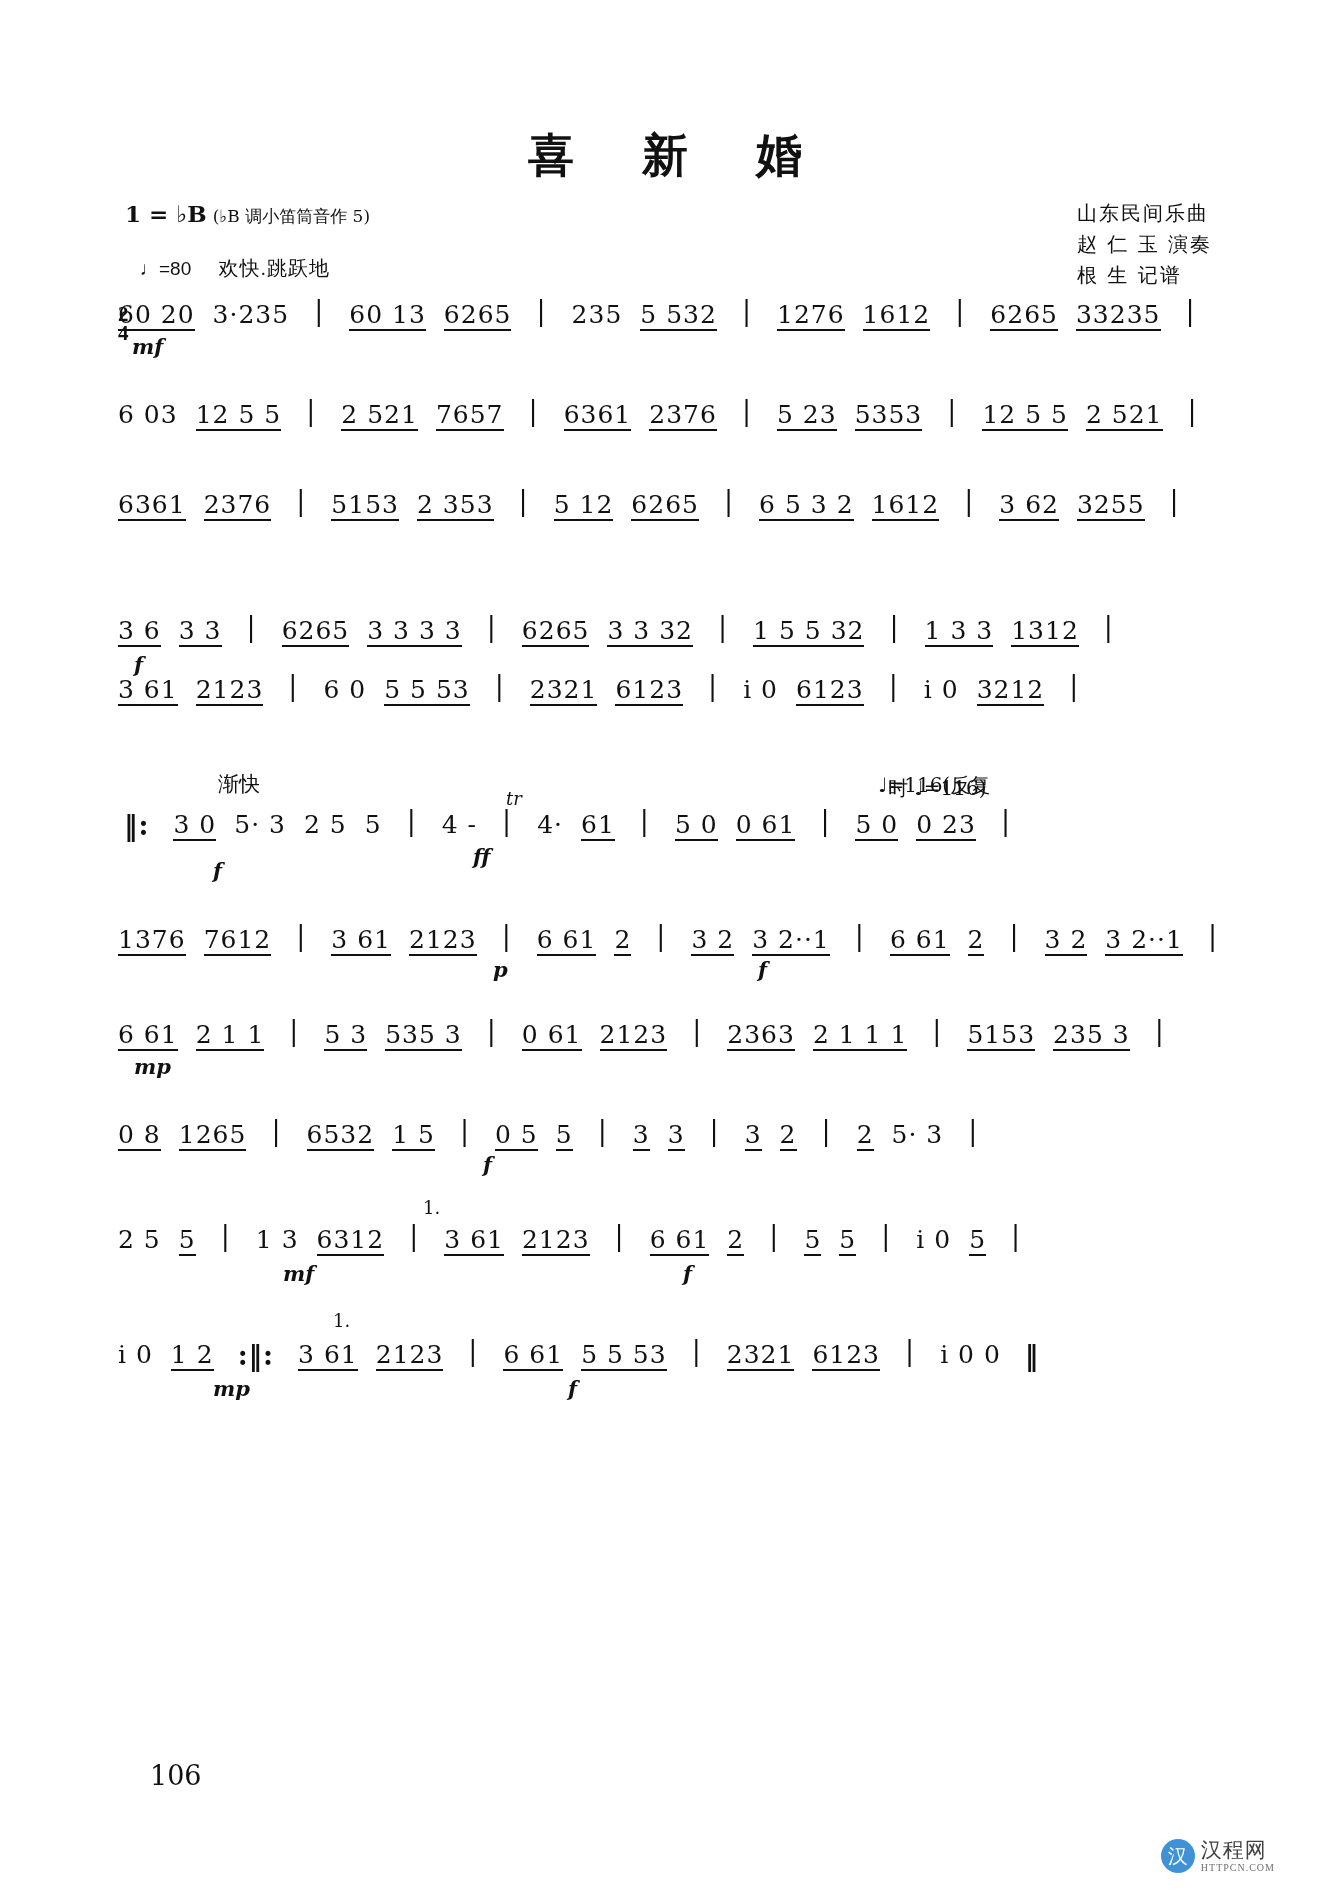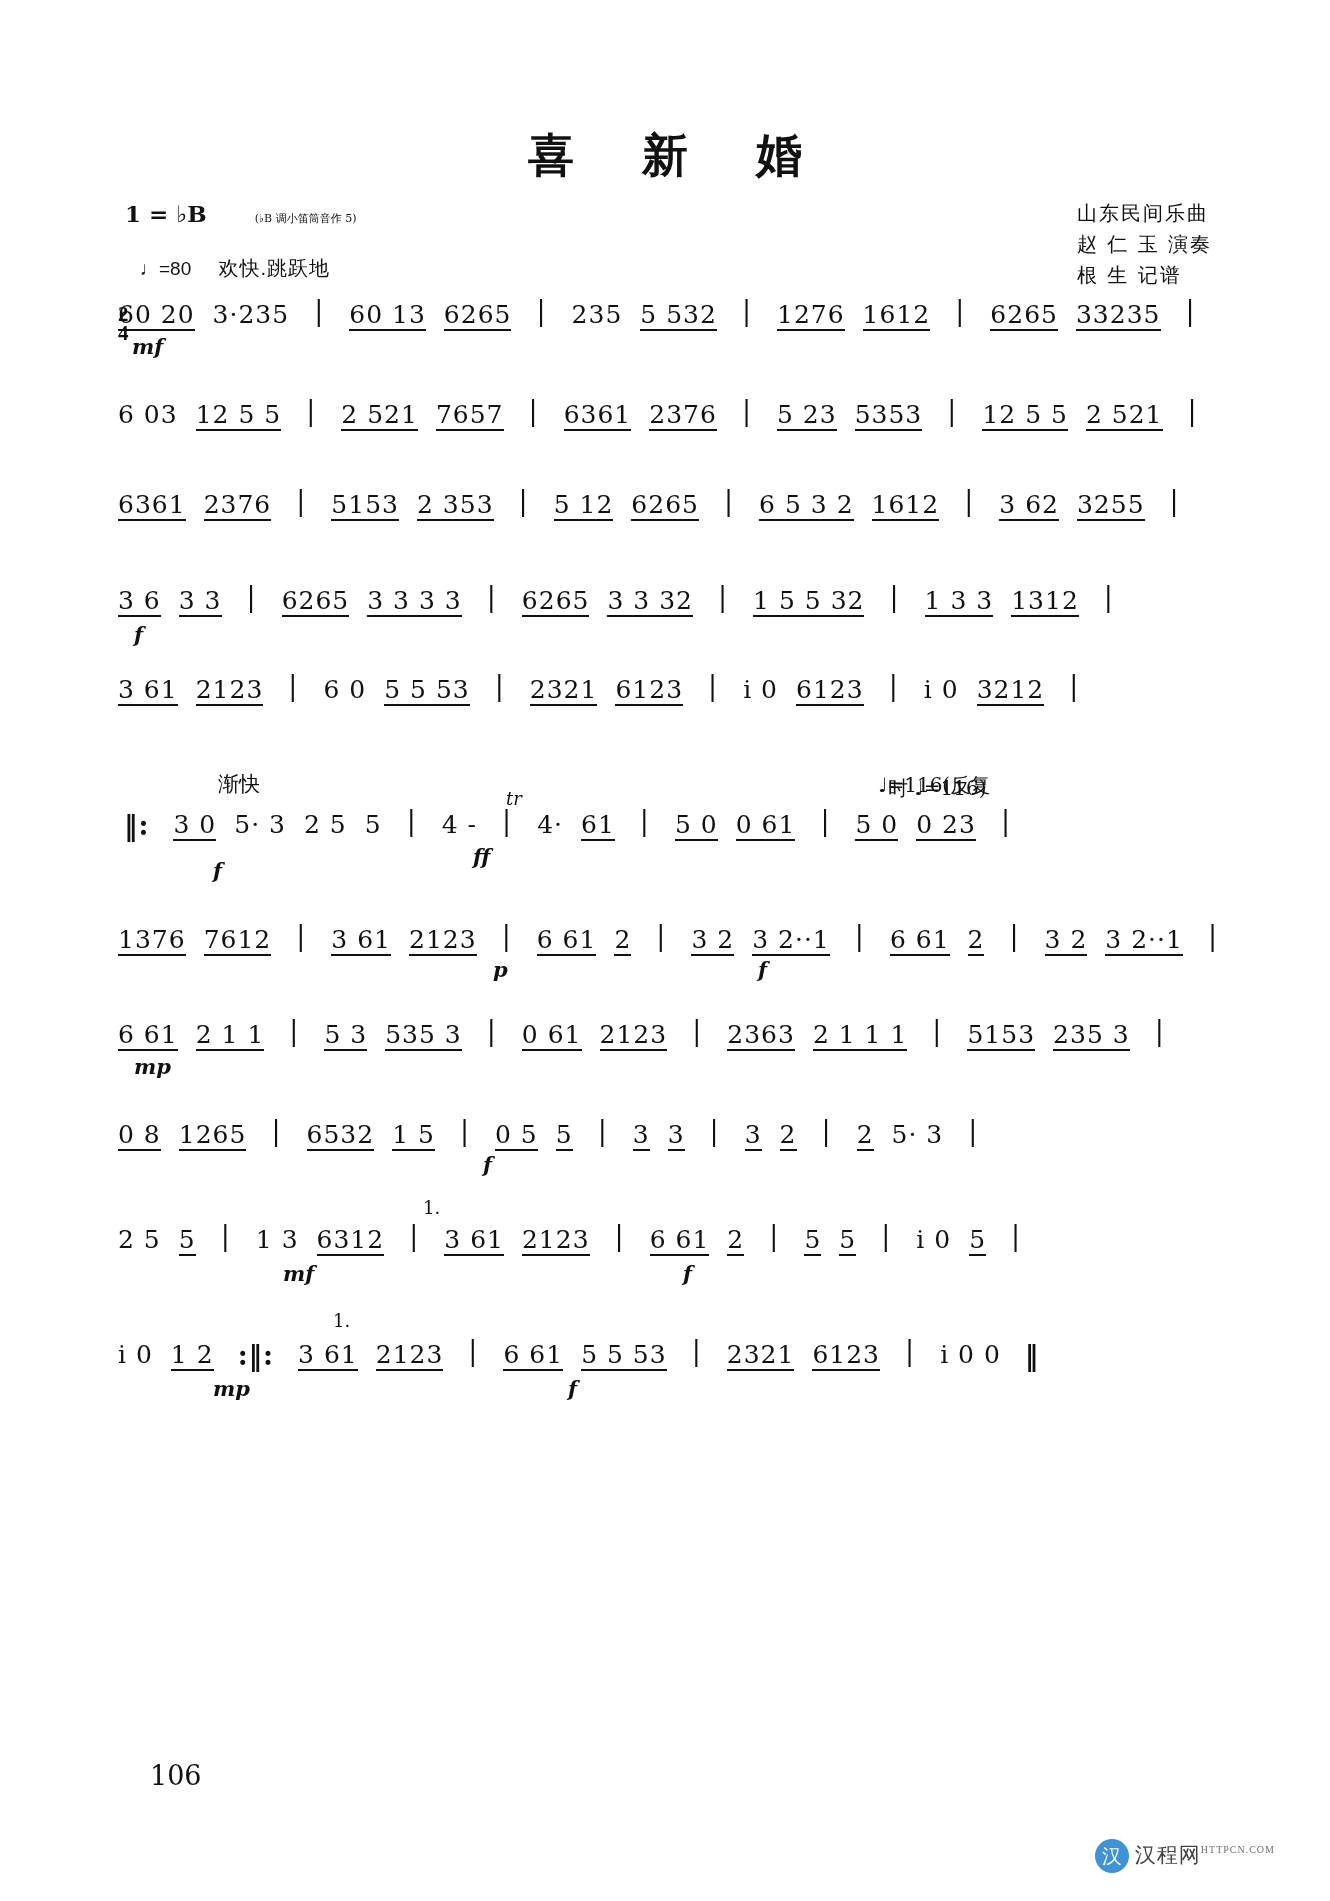--- a/index.html
+++ b/index.html
@@ -38,22 +38,21 @@
     left: 125px;
     top: 200px;
     font-size: 19px;
     font-family: "DejaVu Serif", serif;
   }
   .key-line .big {
     font-size: 23px;
     font-weight: bold;
   }
   .key-line .small {
-    font-size: 11px;
-    margin-left: 42px;
+    font-size: 17px;
   }
   .tempo-line {
     position: absolute;
     left: 140px;
     top: 255px;
     font-size: 19px;
     font-family: Liberation Sans, sans-serif;
   }
   .tempo-line .mood {
     margin-left: 22px;
@@ -145,21 +144,21 @@
   .watermark .wm-text {
     font-size: 21px;
     color: #222;
     letter-spacing: 1px;
   }
   .watermark .wm-sub {
     font-size: 10px;
     color: #555;
     letter-spacing: 1px;
   }
-  .wm-col { display: flex; flex-direction: row; line-height: 1.1; justify-content: center; }
+  .wm-col { display: flex; flex-direction: column; line-height: 1.1; justify-content: center; }
 
   
   .underline1 { border-bottom: 2px solid #111; }
 </style>
 </head>
 <body>
 
 <div class="page">
 
   <div class="title">喜 新 婚</div>
@@ -239,21 +238,21 @@
       <span class="bar">|</span>
       <span class="cell underline1">6 5 3 2</span>
       <span class="cell underline1">1612</span>
       <span class="bar">|</span>
       <span class="cell underline1">3 62</span>
       <span class="cell underline1">3255</span>
       <span class="bar">|</span>
     </div>
   </div>
 
-  <div class="system" style="top:586px;">
+  <div class="system" style="top:616px;">
     <div class="measures">
       <span class="cell underline1">3 6</span>
       <span class="cell underline1">3 3</span>
       <span class="bar">|</span>
       <span class="cell underline1">6265</span>
       <span class="cell underline1">3 3 3 3</span>
       <span class="bar">|</span>
       <span class="cell underline1">6265</span>
       <span class="cell underline1">3 3 32</span>
       <span class="bar">|</span>

